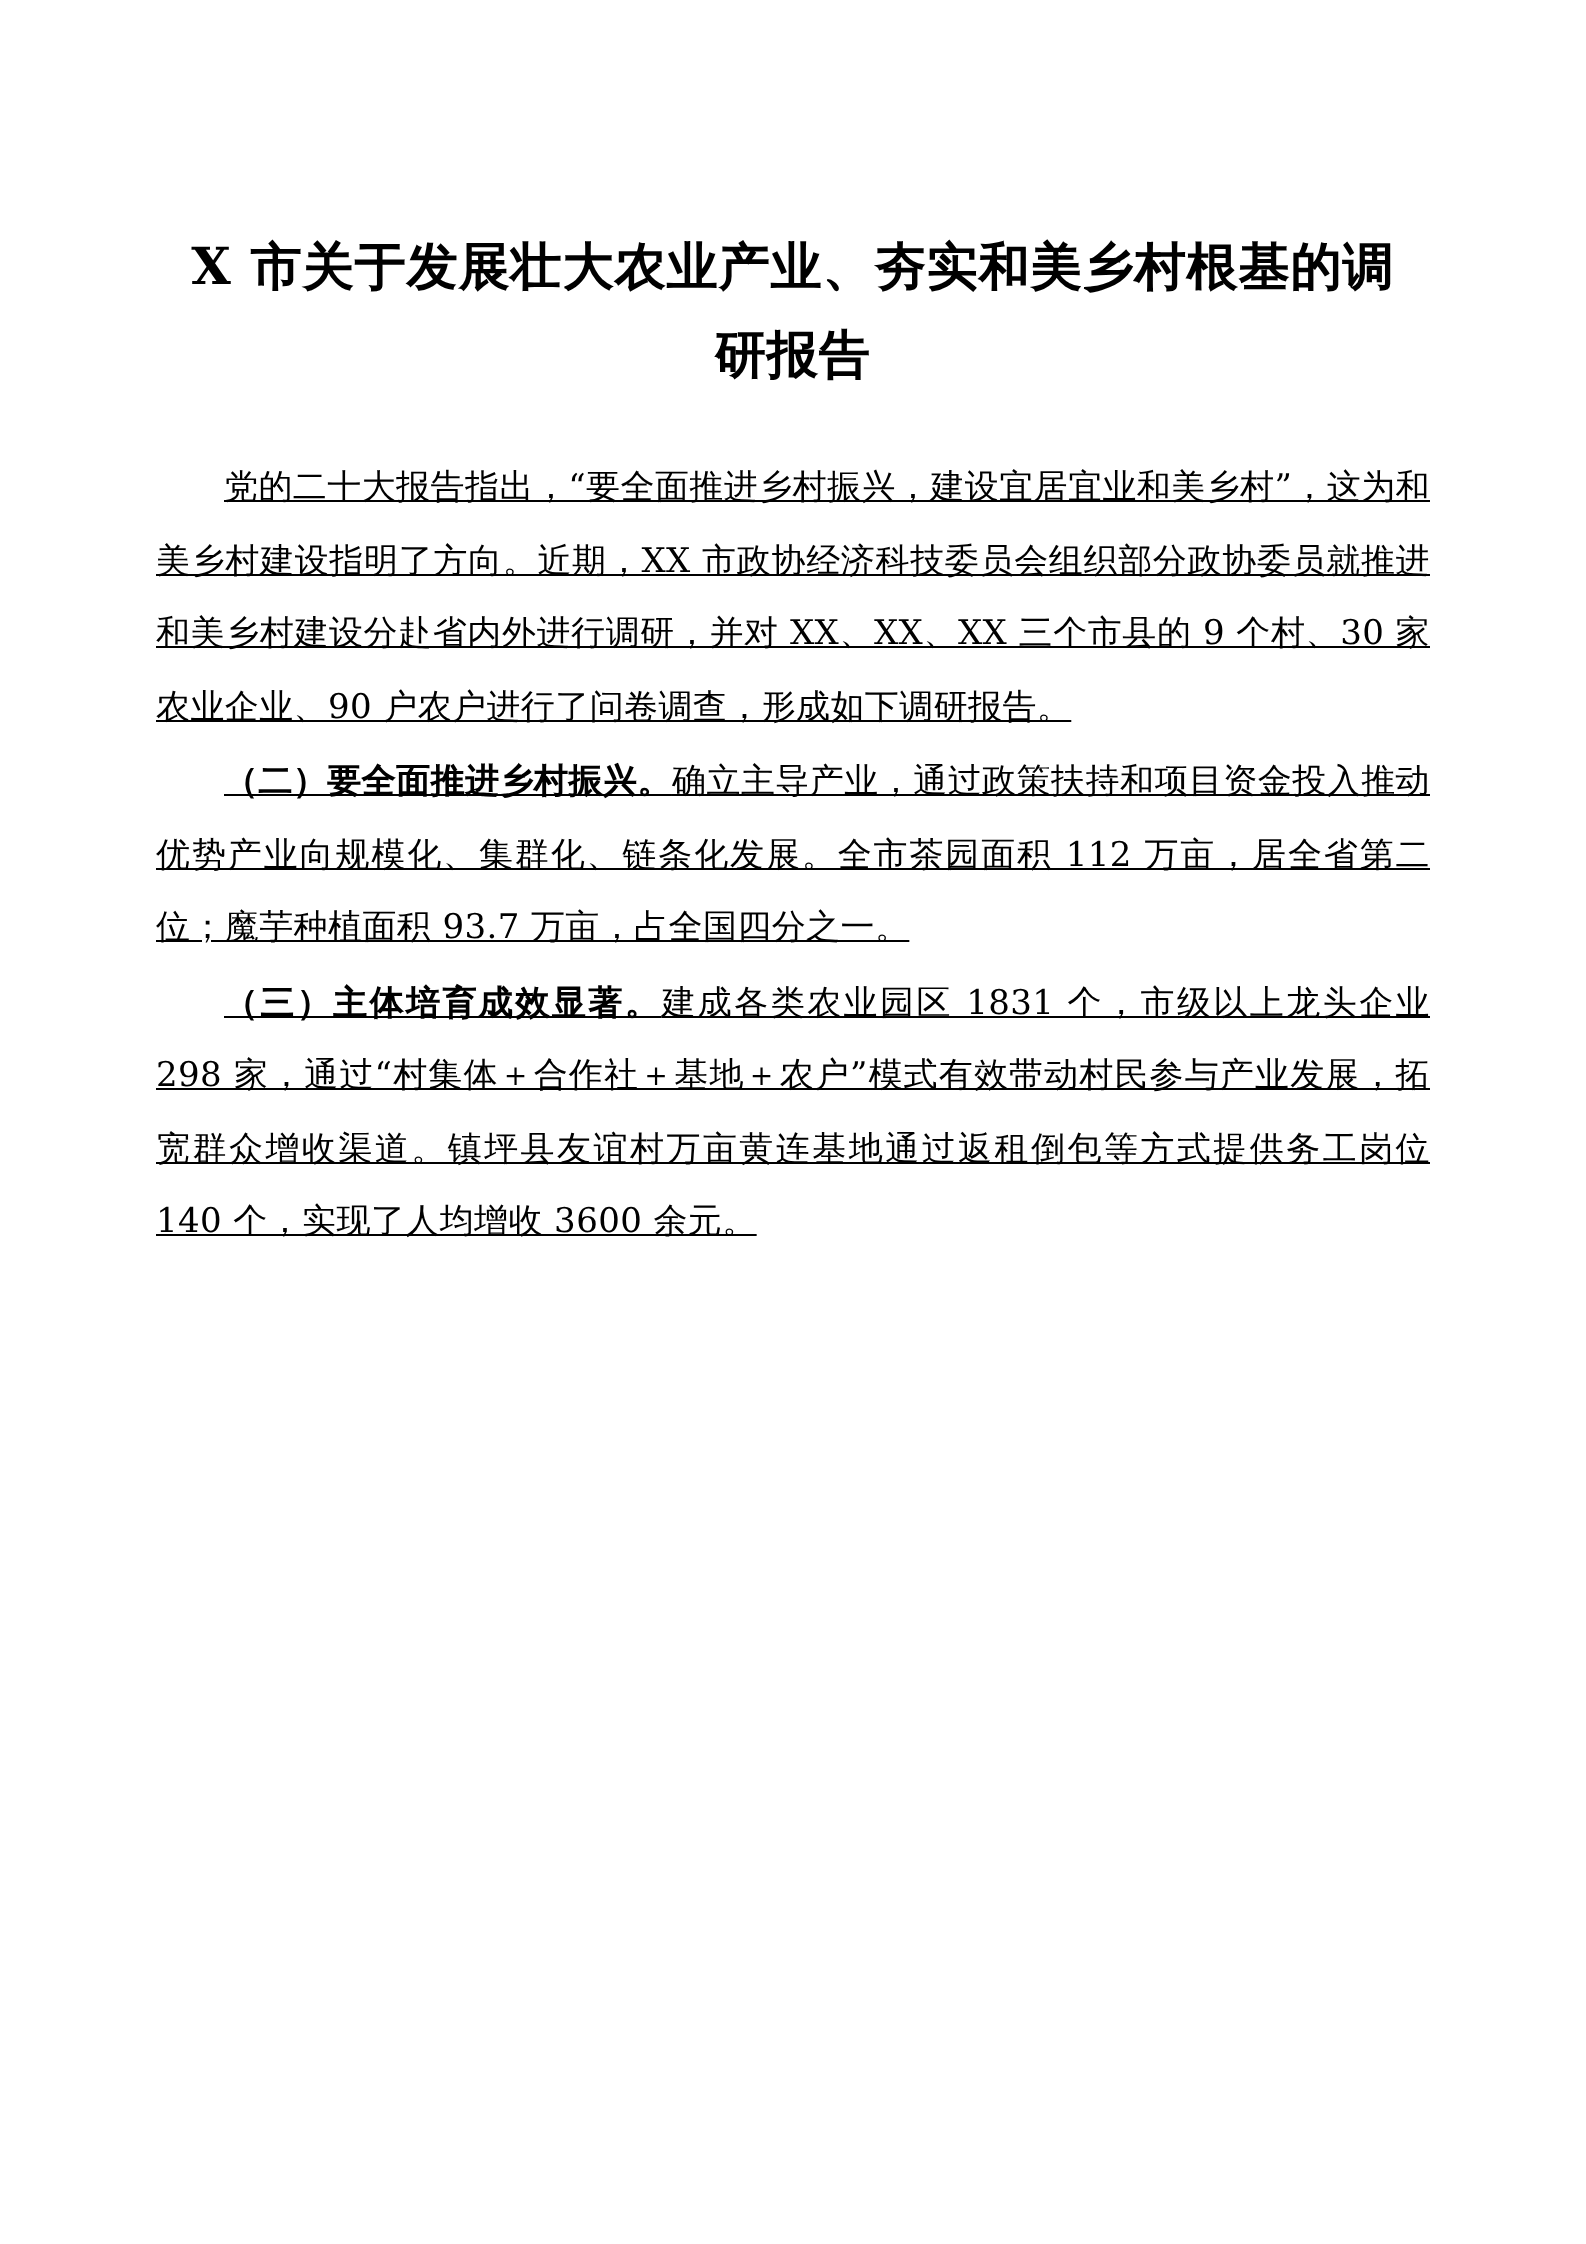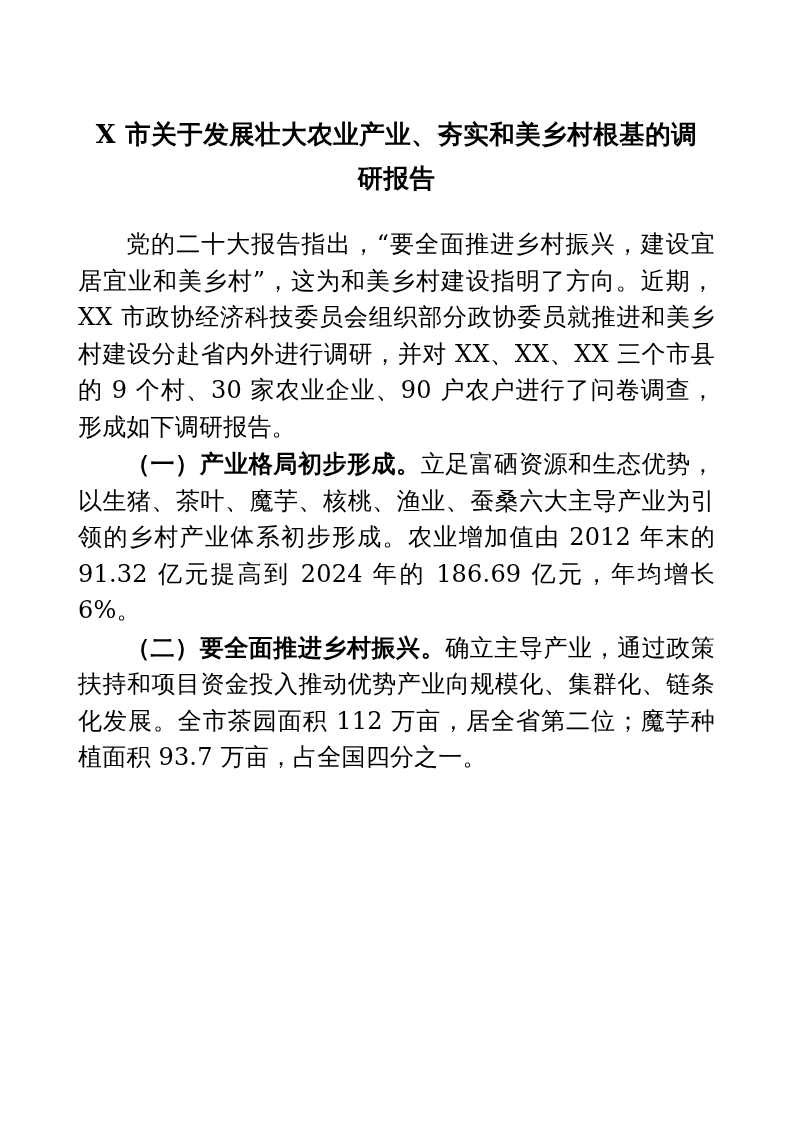--- a/index.html
+++ b/index.html
@@ -24,47 +24,48 @@
   .doc-title {
     font-family: "DejaVu Serif", "Liberation Serif", serif;
     font-weight: bold;
     font-size: 25.5px;
     line-height: 44px;
     text-align: center;
     letter-spacing: 0.5px;
     margin: 16px 12px 26px 12px;
   }
   .para {
-    font-size: 24px;
+    font-size: 17px;
     line-height: 36.5px;
     text-align: justify;
     text-justify: inter-ideograph;
     text-indent: 2em;
     margin: 0 0 1px 0;
     letter-spacing: 0.2px;
+    text-decoration: underline;
   }
   .para .lead {
     font-weight: bold;
   }
 </style>
 </head>
 <body>
 
 <div class="page">
 
   <h1 class="doc-title">X 市关于发展壮大农业产业、夯实和美乡村根基的调研报告</h1>
 
   <p class="para">
     <span>党的二十大报告指出，“要全面推进乡村振兴，建设宜居宜业和美乡村”，这为和美乡村建设指明了方向。近期，XX 市政协经济科技委员会组织部分政协委员就推进和美乡村建设分赴省内外进行调研，并对 XX、XX、XX 三个市县的 9 个村、30 家农业企业、90 户农户进行了问卷调查，形成如下调研报告。</span>
   </p>
 
 
-  <p class="para">
-    <span class="lead">（一）产业格局初步形成。</span><span>立足富硒资源和生态优势，以生猪、茶叶、魔芋、核桃、渔业、蚕桑六大主导产业为引领的乡村产业体系初步形成。农业增加值由 2012 年末的 91.32 亿元提高到 2024 年的 186.69 亿元，年均增长 6%。</span>
-  </p>
 
   <p class="para">
     <span class="lead">（二）要全面推进乡村振兴。</span><span>确立主导产业，通过政策扶持和项目资金投入推动优势产业向规模化、集群化、链条化发展。全市茶园面积 112 万亩，居全省第二位；魔芋种植面积 93.7 万亩，占全国四分之一。</span>
   </p>
 
+  <p class="para">
+    <span class="lead">（三）主体培育成效显著。</span><span>建成各类农业园区 1831 个，市级以上龙头企业 298 家，通过“村集体＋合作社＋基地＋农户”模式有效带动村民参与产业发展，拓宽群众增收渠道。镇坪县友谊村万亩黄连基地通过返租倒包等方式提供务工岗位 140 个，实现了人均增收 3600 余元。</span>
+  </p>
 
 
 </div>
 
 </body></html>

